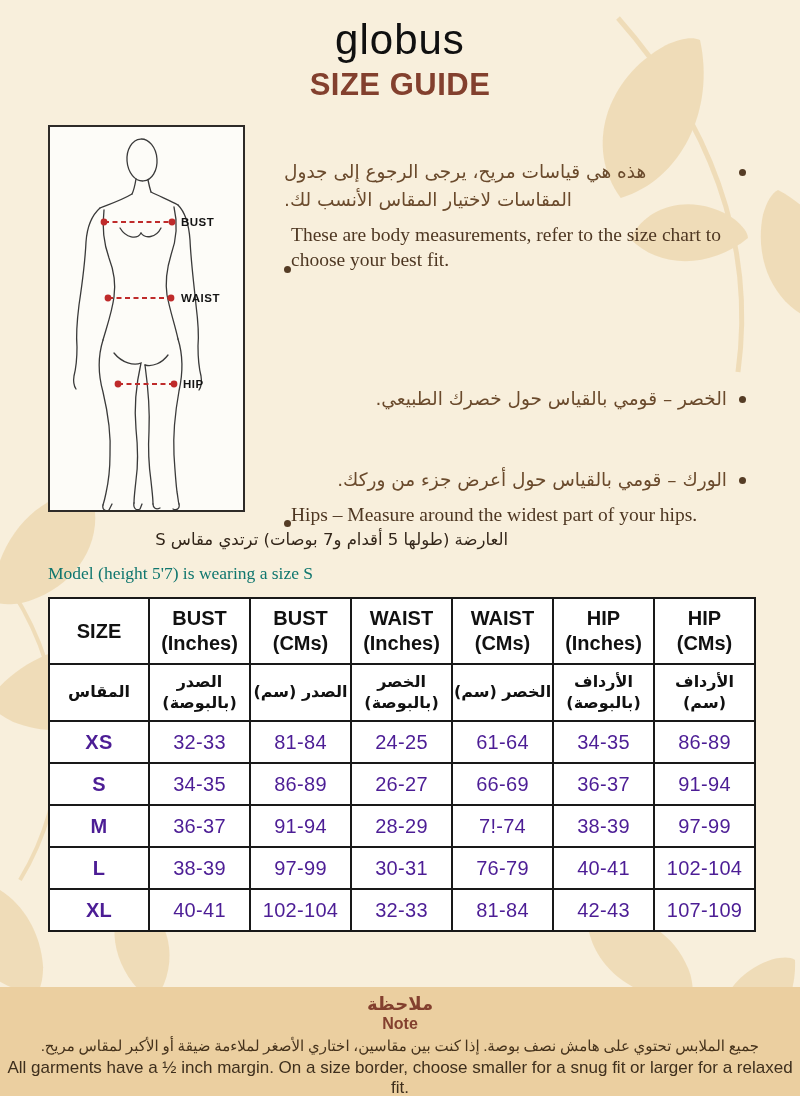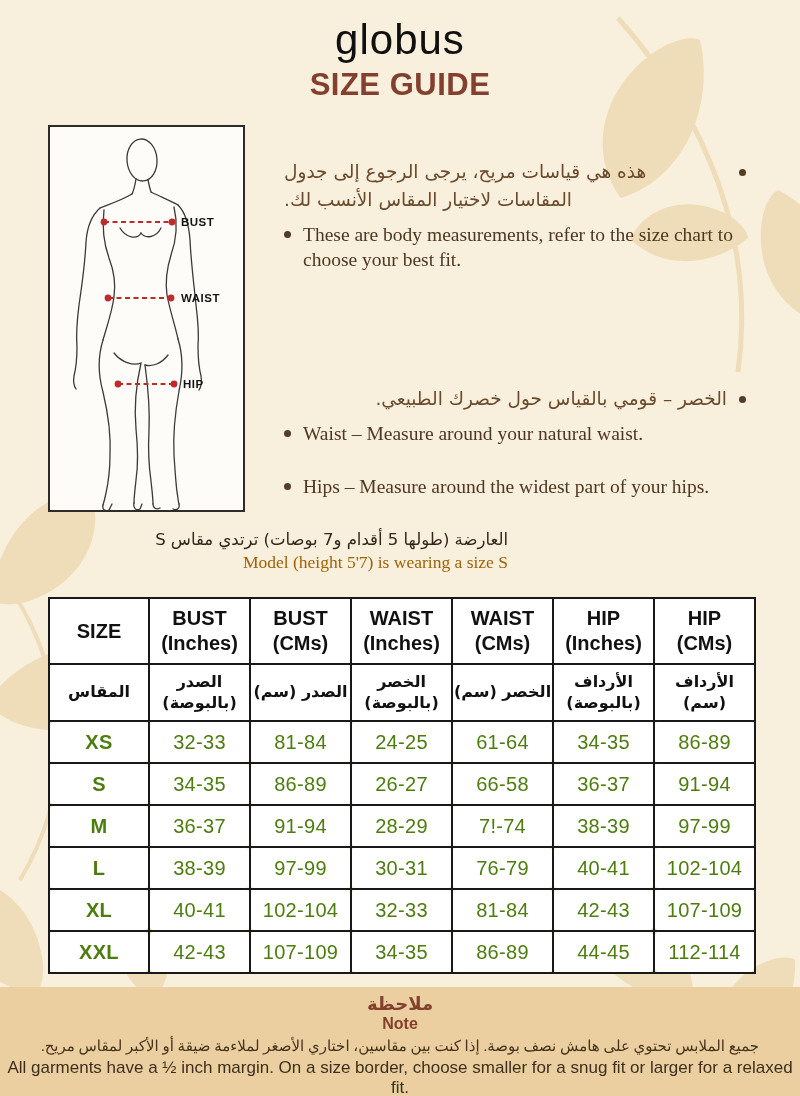--- a/index.html
+++ b/index.html
@@ -25,40 +25,40 @@
   .mlabel{font-family:"Liberation Sans",sans-serif;font-size:11.5px;font-weight:700;
     letter-spacing:.5px;fill:#141414;}
 
   .bullets{left:284px;top:158px;width:462px;height:375px;}
   .bgroup{position:absolute;left:0;width:100%;}
   .bg1{top:0;} .bg2{top:137;top:137px;} .bg3{top:227px;} .bg4{top:308px;}
   .row-ar{display:flex;gap:12px;}
   .ar-text{flex:1;direction:rtl;text-align:right;font-family:"DejaVu Sans",sans-serif;
     font-size:18.5px;line-height:1.5;color:#6a4a2c;}
   .bg1 .ar-text{text-align:left;}
-  .row-en{display:flex;gap:12px;margin-top:8px;}
+  .row-en{display:flex;margin-top:8px;align-items:flex-end;}
   .en-text{flex:1;font-family:"Liberation Serif",serif;font-size:19.5px;line-height:1.32;color:#4e3722;}
   .dot{flex:none;width:7px;height:7px;border-radius:50%;background:#55board;background:#553c25;margin-top:11px;}
   .row-en .dot{margin-top:9px;}
 
   .model{left:48px;top:530px;width:460px;}
   .model-ar{direction:rtl;text-align:right;font-family:"DejaVu Sans",sans-serif;
     font-size:16.5px;color:#33261a;}
-  .model-en{font-family:"Liberation Serif",serif;font-size:17.5px;color:#a16207;margin-top:3px;text-align:right;}
+  .model-en{font-family:"Liberation Serif",serif;font-size:17.5px;color:#0f766e;margin-top:14px;}
 
   .size-table{left:48px;top:597px;width:707px;border-collapse:collapse;table-layout:fixed;}
   .size-table th,.size-table td{border:2px solid var(--table-line,#191919);
     background:#ffffff;text-align:center;vertical-align:middle;padding:0;}
   .size-table span{display:block;}
   .hr-en th{height:64px;font-family:"Liberation Sans",sans-serif;font-size:20px;
     font-weight:700;color:#111;line-height:1.25;}
   .hr-ar th{height:55px;direction:rtl;font-family:"DejaVu Sans",sans-serif;
     font-size:16px;font-weight:700;color:#111;line-height:1.3;}
   .d-row td{height:40px;font-family:"Liberation Sans",sans-serif;font-size:20px;
-    color:#4d7c0f;letter-spacing:.3px;border-radius:7px;}
+    color:#4c1d95;letter-spacing:.3px;}
   .d-row td.size-col{font-weight:700;}
 
   .note-band{left:0;top:987px;width:800px;height:109px;box-sizing:border-box;
     background:var(--note-bg,#ebcfa0);text-align:center;padding-top:6px;}
   .note-title-ar{direction:rtl;font-family:"DejaVu Sans",sans-serif;
     font-size:18px;font-weight:700;color:var(--accent,#8c4a30);}
   .note-title-en{font-size:16px;font-weight:700;color:var(--accent,#8c4a30);margin-top:1px;}
   .note-ar{direction:rtl;font-family:Liberation Serif, serif;font-size:15px;color:#46331c;margin-top:4px;}
   .note-en{font-size:17px;color:#3e2f1d;margin-top:3px;}
 </style>
@@ -146,27 +146,27 @@
         <div class="en-text">These are body measurements, refer to the size chart to choose your best fit.</div>
       </div>
     </div>
 
 
     <div class="bgroup bg3">
       <div class="row-ar">
         <div class="ar-text">الخصر – قومي بالقياس حول خصرك الطبيعي.</div>
         <span class="dot"></span>
       </div>
-      <div class="row-en">
-        <span class="dot"></span>
-        <div class="en-text">Waist – Measure around your natural waist.</div>
-      </div>
     </div>
 
     <div class="bgroup bg4">
+      <div class="row-ar">
+        <div class="ar-text">الورك – قومي بالقياس حول أعرض جزء من وركك.</div>
+        <span class="dot"></span>
+      </div>
       <div class="row-en">
         <span class="dot"></span>
         <div class="en-text">Hips – Measure around the widest part of your hips.</div>
       </div>
     </div>
 
   </div>
 
   <div class="layer model">
     <div class="model-ar">العارضة (طولها 5 أقدام و7 بوصات) ترتدي مقاس S</div>
@@ -246,21 +246,21 @@
         <td>24-25</td>
         <td>61-64</td>
         <td>34-35</td>
         <td>86-89</td>
       </tr>
       <tr class="d-row">
         <td class="size-col">S</td>
         <td>34-35</td>
         <td>86-89</td>
         <td>26-27</td>
-        <td>66-58</td>
+        <td>66-69</td>
         <td>36-37</td>
         <td>91-94</td>
       </tr>
       <tr class="d-row">
         <td class="size-col">M</td>
         <td>36-37</td>
         <td>91-94</td>
         <td>28-29</td>
         <td>7!-74</td>
         <td>38-39</td>
@@ -277,29 +277,20 @@
       </tr>
       <tr class="d-row">
         <td class="size-col">XL</td>
         <td>40-41</td>
         <td>102-104</td>
         <td>32-33</td>
         <td>81-84</td>
         <td>42-43</td>
         <td>107-109</td>
       </tr>
-      <tr class="d-row">
-        <td class="size-col">XXL</td>
-        <td>42-43</td>
-        <td>107-109</td>
-        <td>34-35</td>
-        <td>86-89</td>
-        <td>44-45</td>
-        <td>112-114</td>
-      </tr>
     </tbody>
   </table>
 
   <div class="layer note-band">
     <div class="note-title-ar">ملاحظة</div>
     <div class="note-title-en">Note</div>
     <div class="note-ar">جميع الملابس تحتوي على هامش نصف بوصة. إذا كنت بين مقاسين، اختاري الأصغر لملاءمة ضيقة أو الأكبر لمقاس مريح.</div>
     <div class="note-en">All garments have a ½ inch margin. On a size border, choose smaller for a snug fit or larger for a relaxed fit.</div>
   </div>
 

